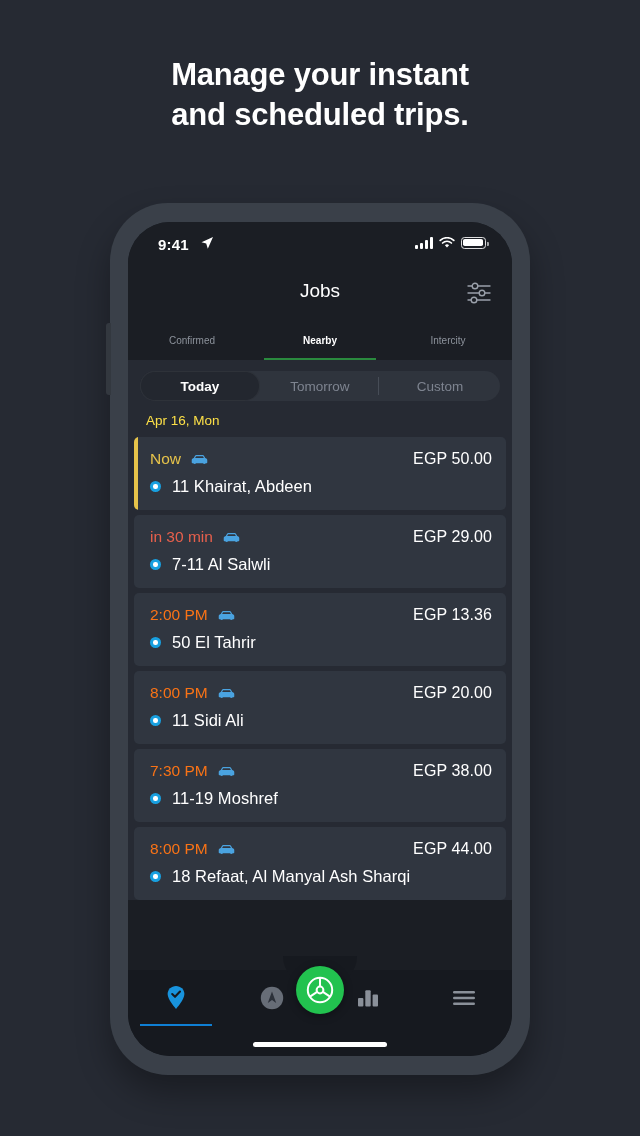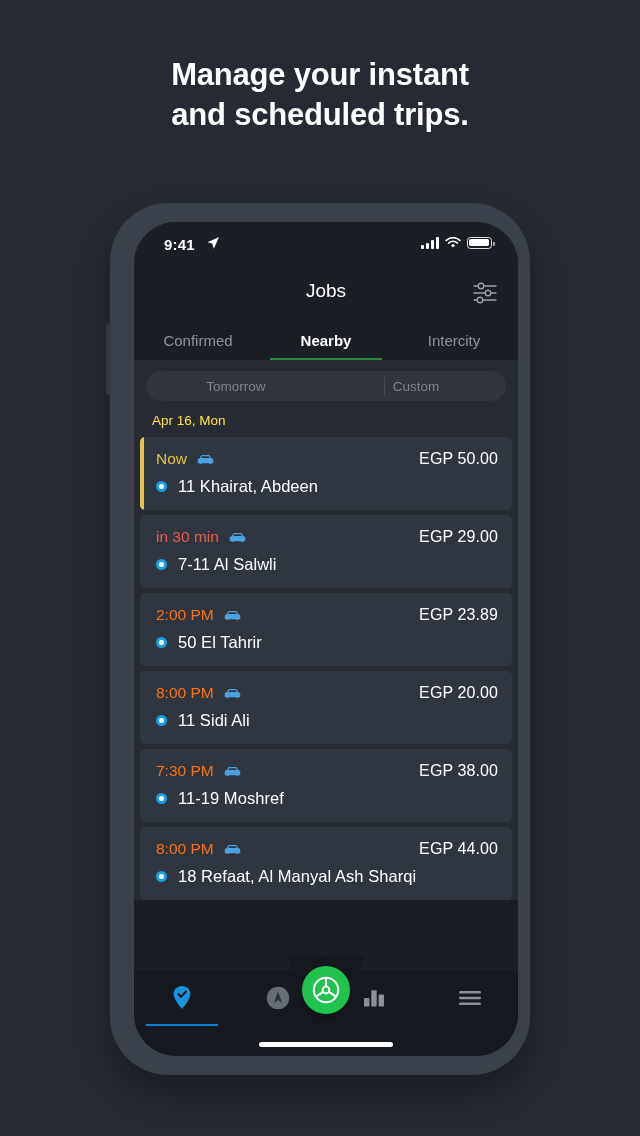--- a/index.html
+++ b/index.html
@@ -39,21 +39,21 @@
   }
   .side-btn {
     position: absolute;
     left: -4px; top: 120px;
     width: 5px; height: 72px;
     background: #33383f;
     border-radius: 3px 0 0 3px;
   }
   .phone-screen {
     position: absolute;
-    left: 24px; top: 19px;
+    left: 18px; top: 19px;
     width: 384px; height: 834px;
     background: #1b1e24;
     border-radius: 42px;
     overflow: hidden;
   }
 
   
   .statusbar {
     position: relative;
     height: 46px;
@@ -113,21 +113,21 @@
   
   .tabs {
     position: relative;
     display: flex;
     height: 40px;
     background: #1b1e24;
   }
   .tab {
     flex: 1;
     display: flex; align-items: center; justify-content: center;
-    color: #8d939c; font-size: 15px; font-weight: 400;
+    color: #8d939c; font-size: 10px; font-weight: 400;
     cursor: pointer;
     position: relative;
   }
   .tab.active { color: #ffffff; font-weight: 700; }
   .tab.active::after {
     content: '';
     position: absolute; bottom: 0; left: 8px; right: 8px;
     height: 2px; background: #2a8a3e;
   }
 
@@ -344,20 +344,21 @@
       </div>
 
       <div class="tabs">
         <div class="tab">Confirmed</div>
         <div class="tab active">Nearby</div>
         <div class="tab">Intercity</div>
       </div>
 
       <div class="seg-wrap">
         <div class="segmented">
+          <div class="seg active">Today</div>
           <div class="seg">Tomorrow</div>
           <div class="seg-div"></div>
           <div class="seg">Custom</div>
         </div>
       </div>
 
       <div class="date-head">Apr 16, Mon</div>
 
       <div class="joblist">
 
@@ -397,21 +398,21 @@
 
         <div class="job-card">
           <div class="job-top">
             <span class="job-time sched">2:00 PM</span>
             <svg class="car-icon" viewBox="0 0 22 14">
               <path d="M2 10.5 L2 8 C2 6.4 3.2 5.6 4.4 5.4 L5.8 2.6 C6.1 2 6.7 1.7 7.3 1.7 L14.7 1.7 C15.3 1.7 15.9 2 16.2 2.6 L17.6 5.4 C18.8 5.6 20 6.4 20 8 L20 10.5 C20 11 19.6 11.3 19.2 11.3 L2.8 11.3 C2.4 11.3 2 11 2 10.5 Z" fill="#4aa3e0"></path>
               <circle cx="5.4" cy="10.6" r="1.7" fill="#4aa3e0"></circle>
               <circle cx="16.6" cy="10.6" r="1.7" fill="#4aa3e0"></circle>
               <path d="M5.9 5.2 L7.1 3.1 L14.9 3.1 L16.1 5.2 Z" fill="#303640"></path>
             </svg>
-            <span class="job-fare">EGP 23.89</span>
+            <span class="job-fare">EGP 13.36</span>
           </div>
           <div class="job-bottom">
             <span class="pin-dot"></span>
             <span class="job-addr">50 El Tahrir</span>
           </div>
         </div>
 
         <div class="job-card">
           <div class="job-top">
             <span class="job-time sched">8:00 PM</span>

